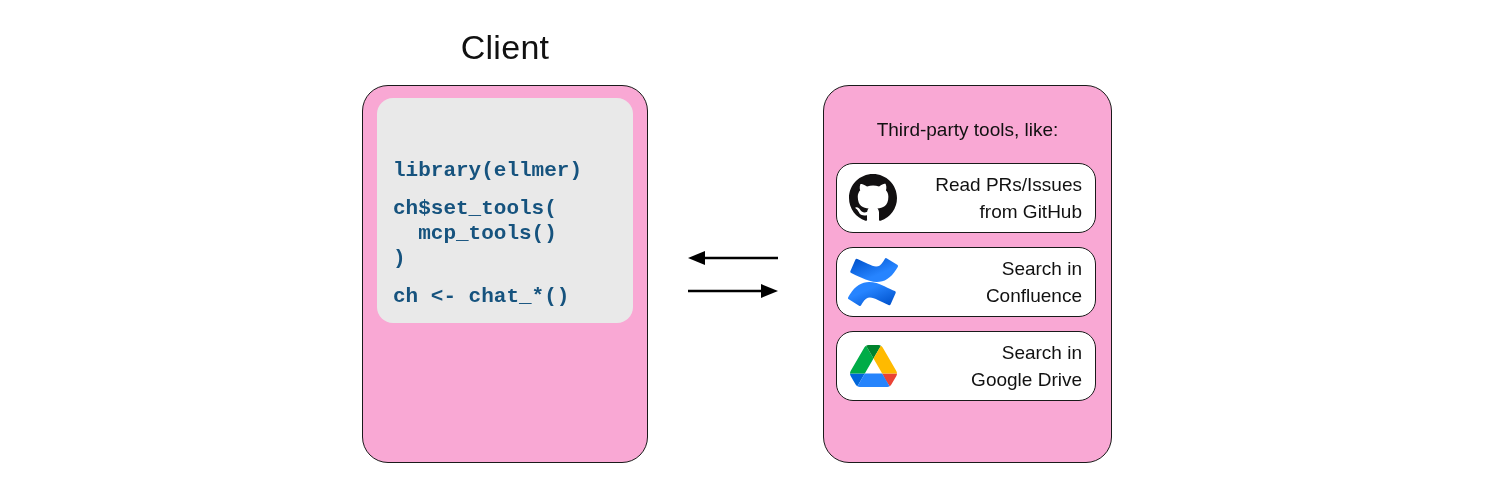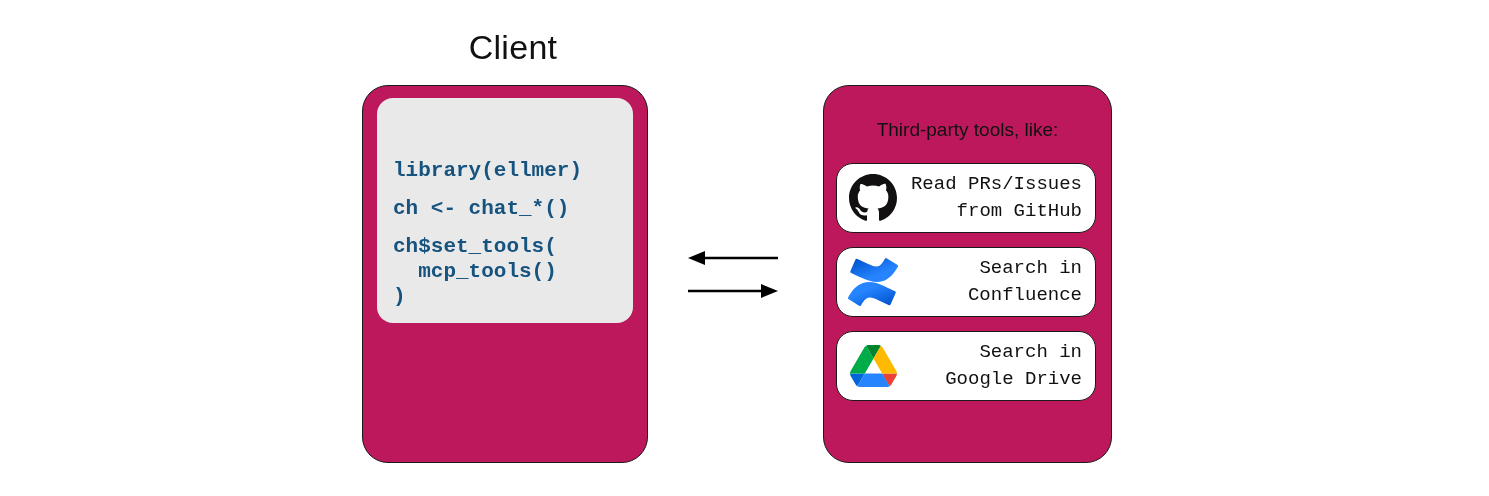--- a/index.html
+++ b/index.html
@@ -15,28 +15,28 @@
   }
   .panel-title {
     position: absolute;
     top: 28px;
     font-size: 34px;
     font-weight: 500;
     letter-spacing: 0.3px;
     text-align: center;
     color: #111111;
   }
-  .client-title { left: 370px; width: 286px; }
+  .client-title { left: 362px; width: 286px; }
   .server-title { left: 823px; width: 289px; }
 
   .outer-box {
     position: absolute;
     top: 85px;
     height: 378px;
-    background: #be185d;
+    background: #f9a8d4;
     border: 1.6px solid #1a1a1a;
     border-radius: 26px;
   }
   .client-box { left: 362px; width: 286px; }
   .server-box { left: 823px; width: 289px; }
 
   .code-block {
     position: absolute;
     left: 14px;
     top: 12px;
@@ -98,37 +98,36 @@
     justify-content: center;
     flex: 0 0 auto;
   }
   .tool-label {
     flex: 1;
     text-align: right;
     font-size: 19px;
     line-height: 27px;
     white-space: pre-line;
     color: #111111;
-    font-family: Liberation Mono, monospace;
   }
 </style>
 </head>
 <body>
 
 <div class="canvas">
 
   <div class="panel-title client-title">Client</div>
 
   <div class="outer-box client-box">
     <div class="code-block">
       <pre>library(ellmer)</pre>
-      <pre>ch &lt;- chat_*()</pre>
       <pre>ch$set_tools(
   mcp_tools()
 )</pre>
+      <pre>ch &lt;- chat_*()</pre>
     </div>
   </div>
 
   <svg class="arrows-svg" viewBox="0 0 110 60" xmlns="http://www.w3.org/2000/svg">
     <g>
       <line x1="98" y1="13" x2="22" y2="13" stroke="#000000" stroke-width="2.5"></line>
       <polygon points="8,13 25,6 25,20" fill="#000000"></polygon>
     </g>
     <g>
       <line x1="8" y1="46" x2="84" y2="46" stroke="#000000" stroke-width="2.5"></line>

